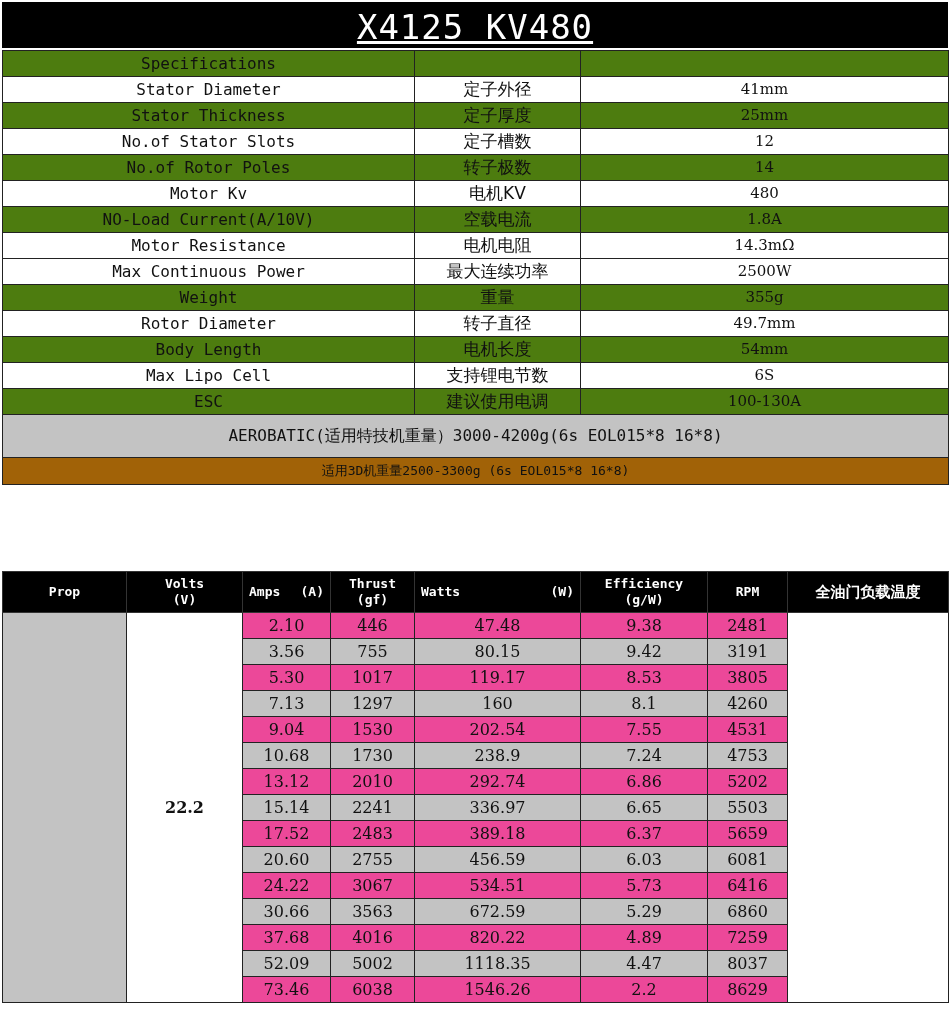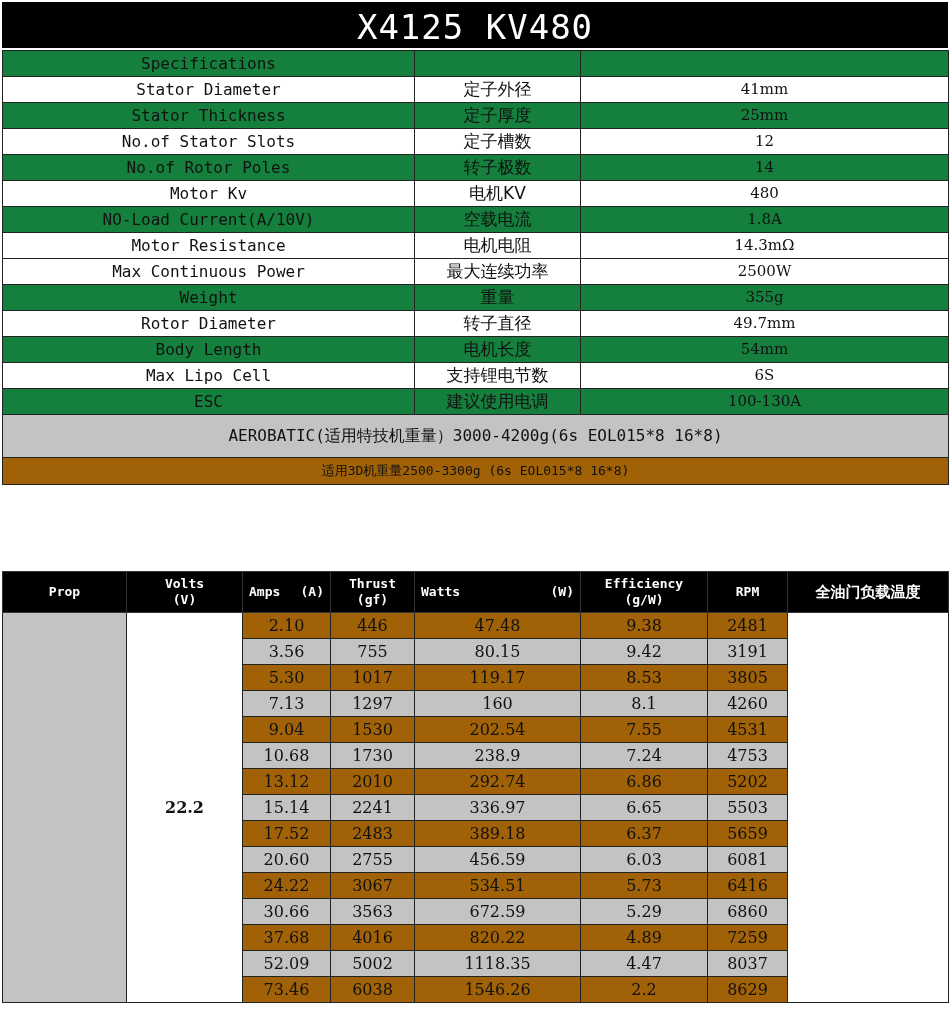--- a/index.html
+++ b/index.html
@@ -2,49 +2,49 @@
 <html><head>
 <meta charset="utf-8">
 <style>
   html, body { margin: 0; padding: 0; background: #ffffff; }
   body { width: 950px; height: 1011px; overflow: hidden; position: relative;
          font-family: "DejaVu Serif", "Liberation Serif", serif; color: #111; }
   .sheet { position: absolute; left: 0; top: 0; width: 950px; }
   .title-bar { position: absolute; left: 2px; top: 2px; width: 946px; height: 46px;
                background: #000; color: #fff; text-align: center;
                font-family: "DejaVu Sans Mono", "Liberation Mono", monospace;
-               font-size: 34px; line-height: 50px; letter-spacing: 1px; }
+               font-size: 34px; line-height: 50px; letter-spacing: 1px; text-decoration: underline; }
   table.spec { position: absolute; left: 2px; top: 50px; width: 946px;
                border-collapse: collapse; table-layout: fixed; }
   table.spec td { border: 1.5px solid #222; padding: 0; text-align: center;
                   font-family: "DejaVu Sans Mono", "Liberation Mono", monospace;
                   font-size: 16px; height: 25px; line-height: 25px; white-space: nowrap;
                   overflow: hidden; }
-  table.spec tr.g td { background: #15803d; }
+  table.spec tr.g td { background: #4d7c0f; }
   table.spec tr.w td { background: #ffffff; }
   table.spec td.cn { font-family: "DejaVu Sans", sans-serif; font-size: 17px; }
   table.spec td.val { font-family: "DejaVu Serif", serif; font-size: 15px; }
   table.spec tr.tall td { height: 38px; line-height: 38px; }
   table.spec tr.tall td.en { font-size: 13px; }
   table.spec tr.banner td { height: 42px; line-height: 42px; font-size: 16px; background: #c3c3c3; }
   table.spec tr.banner2 td { height: 26px; line-height: 26px; font-size: 13px; background: #a16207; margin-top: 40px; }
 
   table.perf { position: absolute; left: 2px; top: 565px; width: 946px;
                border-collapse: collapse; table-layout: fixed; margin-top: 6px; }
   table.perf th { background: #000; color: #fff; border: 1.5px solid #333;
                   font-family: "DejaVu Sans Mono", "Liberation Mono", monospace;
                   font-weight: bold; font-size: 13px; height: 40px; line-height: 16px;
                   padding: 0; text-align: center; }
   table.perf th.cn { font-family: "DejaVu Sans", sans-serif; font-size: 15px; }
   table.perf th .split { display: flex; justify-content: space-between; padding: 0 6px; }
   table.perf td { border: 1.5px solid #222; height: 25px; line-height: 25px; padding: 0;
                   text-align: center; font-size: 16px;
                   font-family: "DejaVu Serif", "Liberation Serif", serif; }
   table.perf tr.g td.d { background: #c3c3c3; }
-  table.perf tr.w td.d { background: #a16207; }
+  table.perf tr.w td.d { background: #ec4899; }
   table.perf td.prop { background: #c3c3c3; }
   table.perf td.volts { background: #fff; vertical-align: middle; font-weight: bold; }
   table.perf td.temp { background: #fff; }
 </style>
 </head>
 <body>
 
 <div class="sheet">
   <div class="title-bar">X4125 KV480</div>
 

